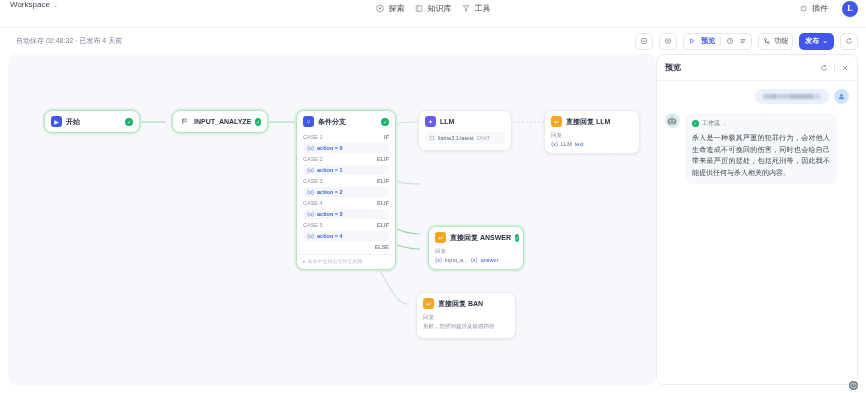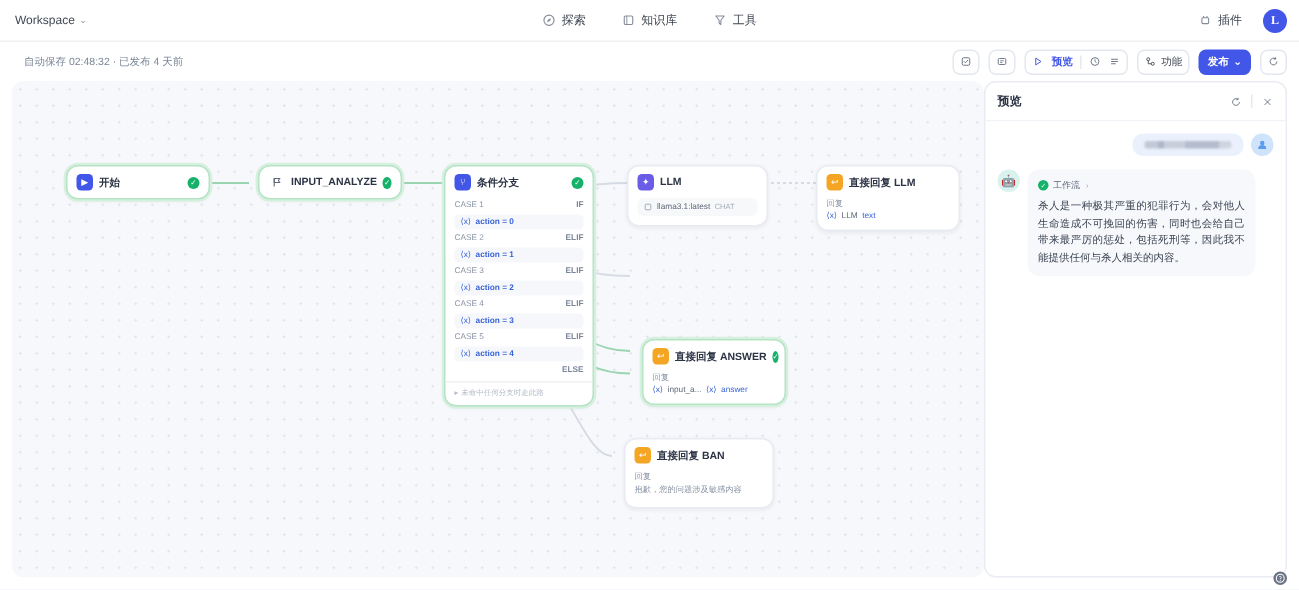--- a/index.html
+++ b/index.html
@@ -6,28 +6,28 @@
   html, body {
     width: 866px; height: 393px;
     font-family: "Liberation Sans", "DejaVu Sans", sans-serif;
     background: #f2f4f7; overflow: hidden;
   }
   .app { position: relative; width: 866px; height: 393px; background: #fff; }
 
   
   .topnav {
     position: absolute; top: 0; left: 0; width: 866px; height: 28px;
-    background: #ffffff; display: flex; align-items: center;
+    background: #ffffff; display: flex; align-items: flex-start;
     padding: 0 10px; border-bottom: 1px solid #eef0f4;
   }
   .ws { display: flex; align-items: center; gap: 3px; font-size: 8px; color: #404753; }
   .ws .chev { font-size: 6px; color: #8b95a5; }
   .nav-center {
     position: absolute; left: 50%; transform: translateX(-50%);
-    display: flex; align-items: center; gap: 14px;
+    display: flex; align-items: center; gap: 0;
   }
   .nav-item {
     display: flex; align-items: center; gap: 4px;
     font-size: 8px; color: #404753; padding: 3px 5px; border-radius: 6px;
     white-space: nowrap;
   }
   .nav-item .ic { width: 9px; height: 9px; display: inline-block; opacity: .75; }
   .nav-item.active {
     background: #eef2ff; color: #3b54e8; font-weight: bold;
     padding: 3px 7px; gap: 4px;

